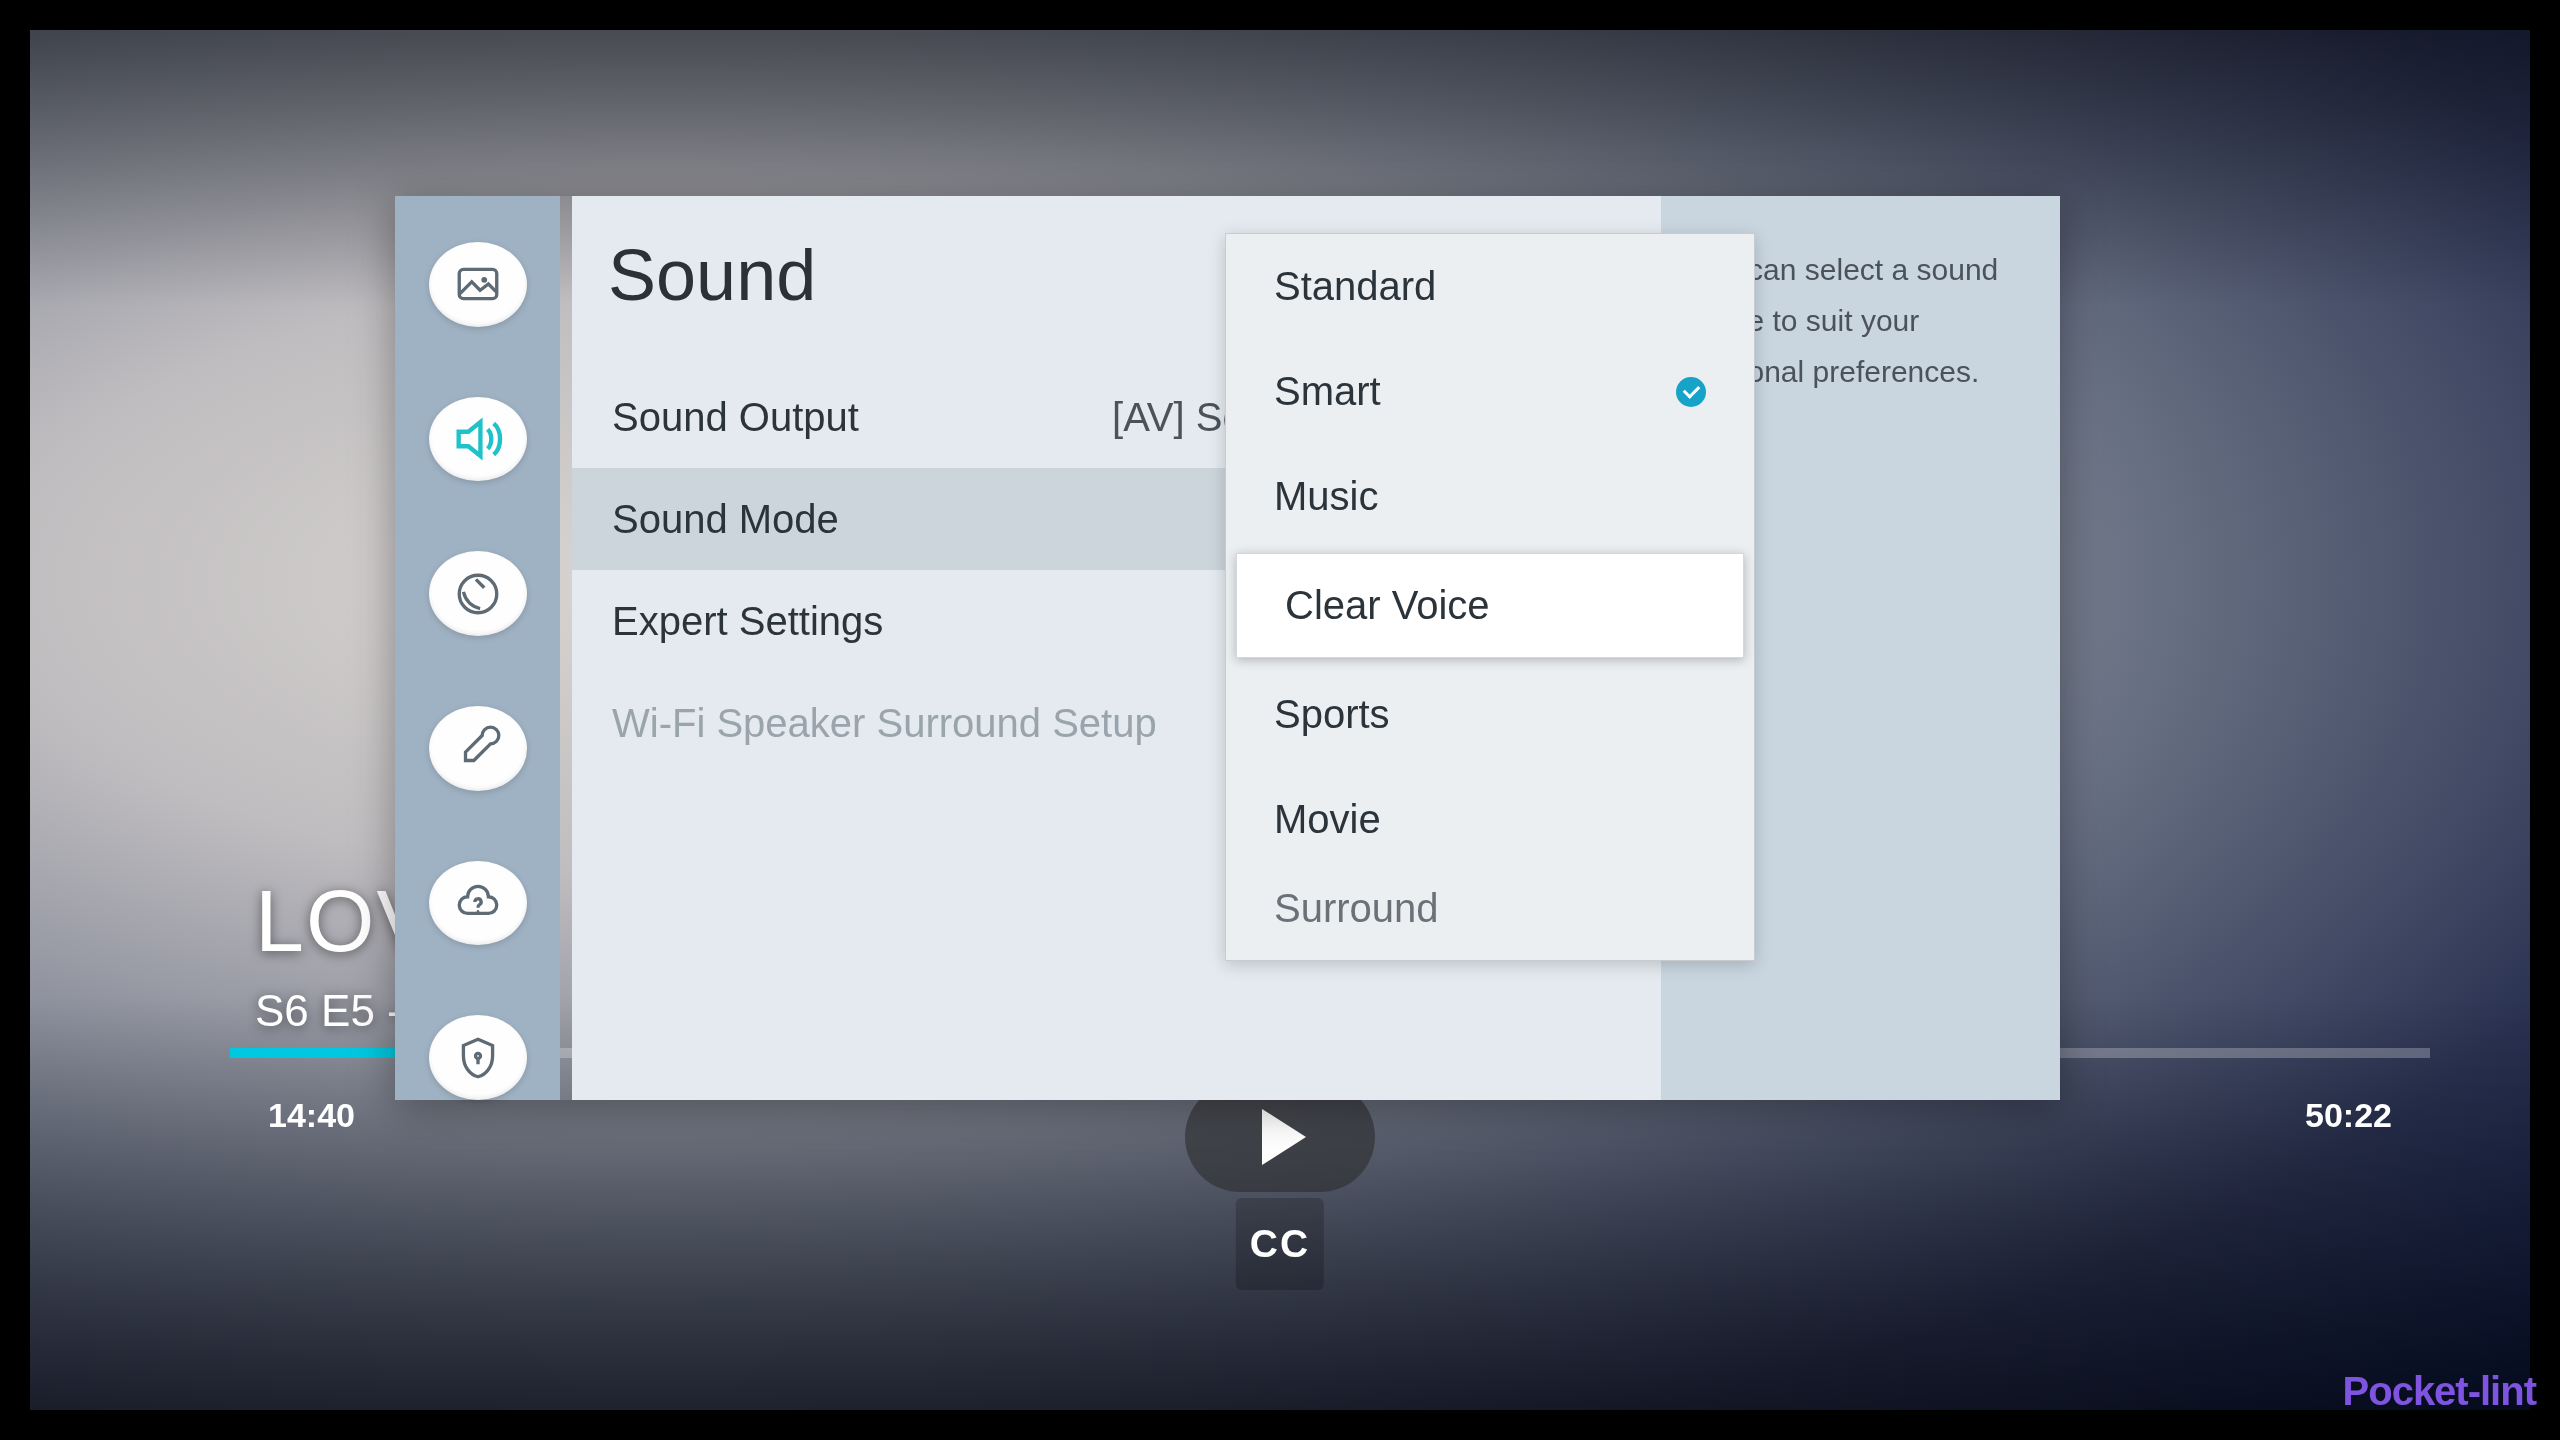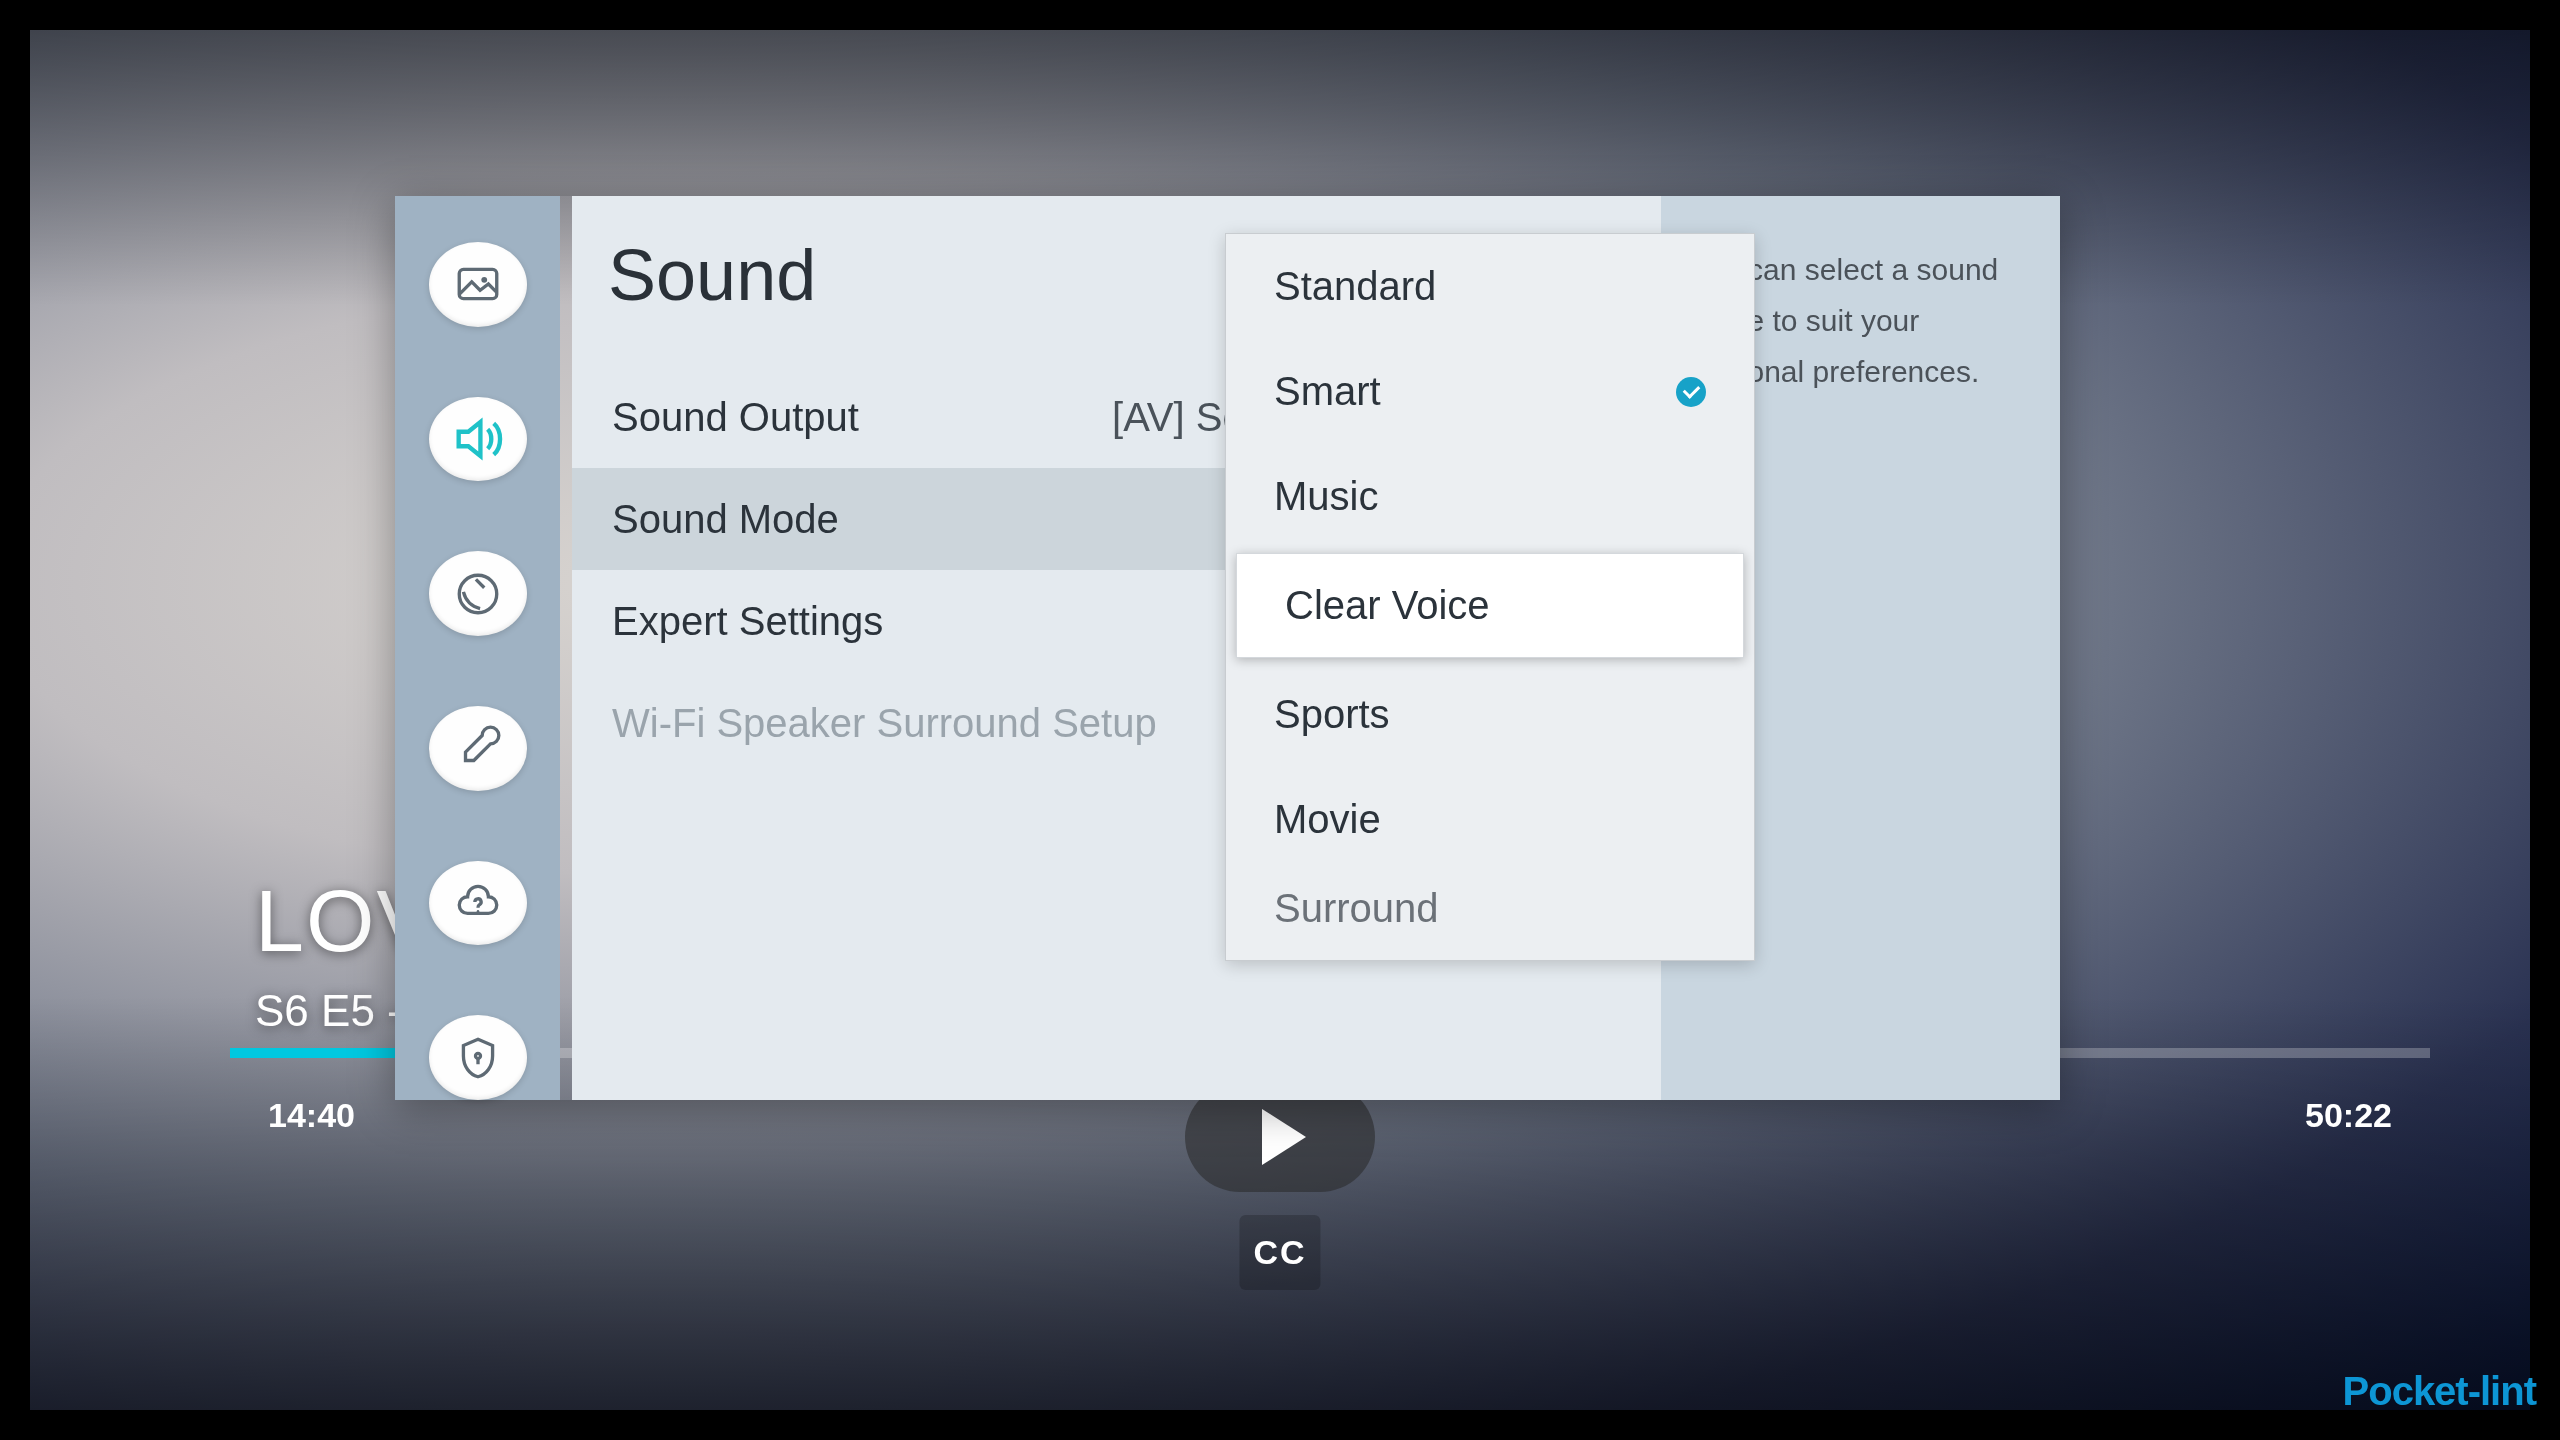--- a/index.html
+++ b/index.html
@@ -95,34 +95,34 @@
   margin-left: 8px;
 }
 
 
 .cc-badge {
   position: absolute;
   left: 50%;
   transform: translateX(-50%);
   bottom: 120px;
   color: #fff;
-  font-size: 34px;
+  font-size: 39px;
   font-weight: 800;
   background: rgba(0,0,0,0.2);
   border-radius: 6px;
-  padding: 18px 14px;
+  padding: 24px 14px;
   letter-spacing: 2px;
 }
 
 
 .watermark {
   position: absolute;
   right: 24px;
   bottom: 26px;
-  color: #0ea5e9;
+  color: #8b5cf6;
   font-size: 40px;
   font-weight: 700;
   letter-spacing: -1px;
   opacity: 0.9;
   text-align: center;
 }
 
 
 .settings-panel {
   position: absolute;

